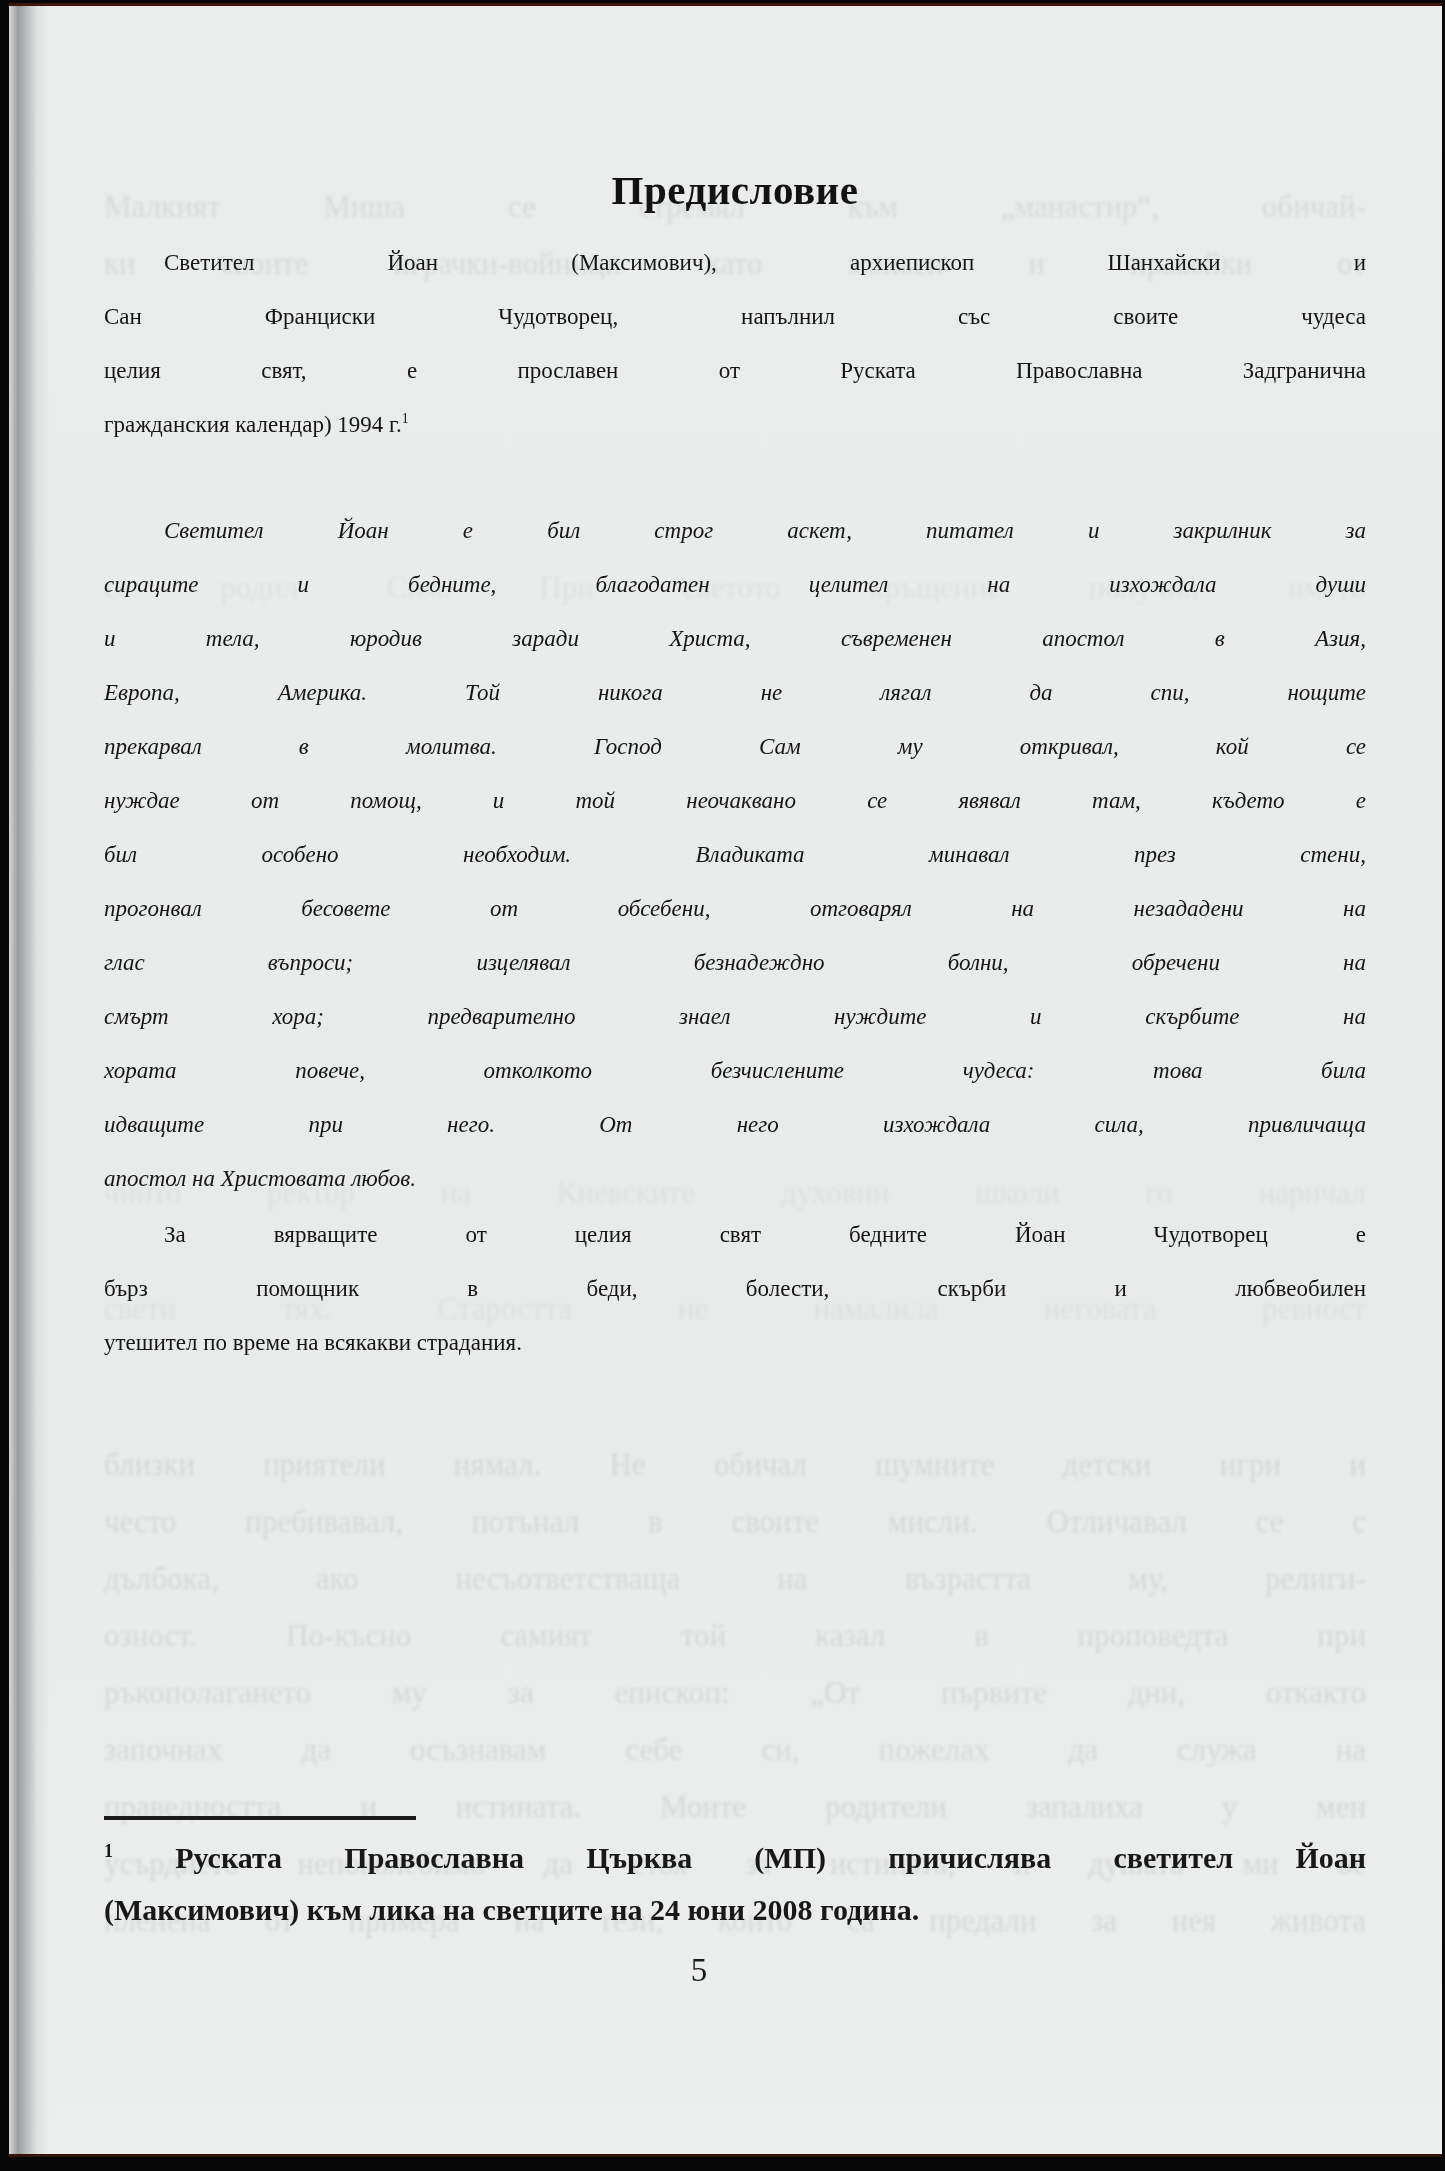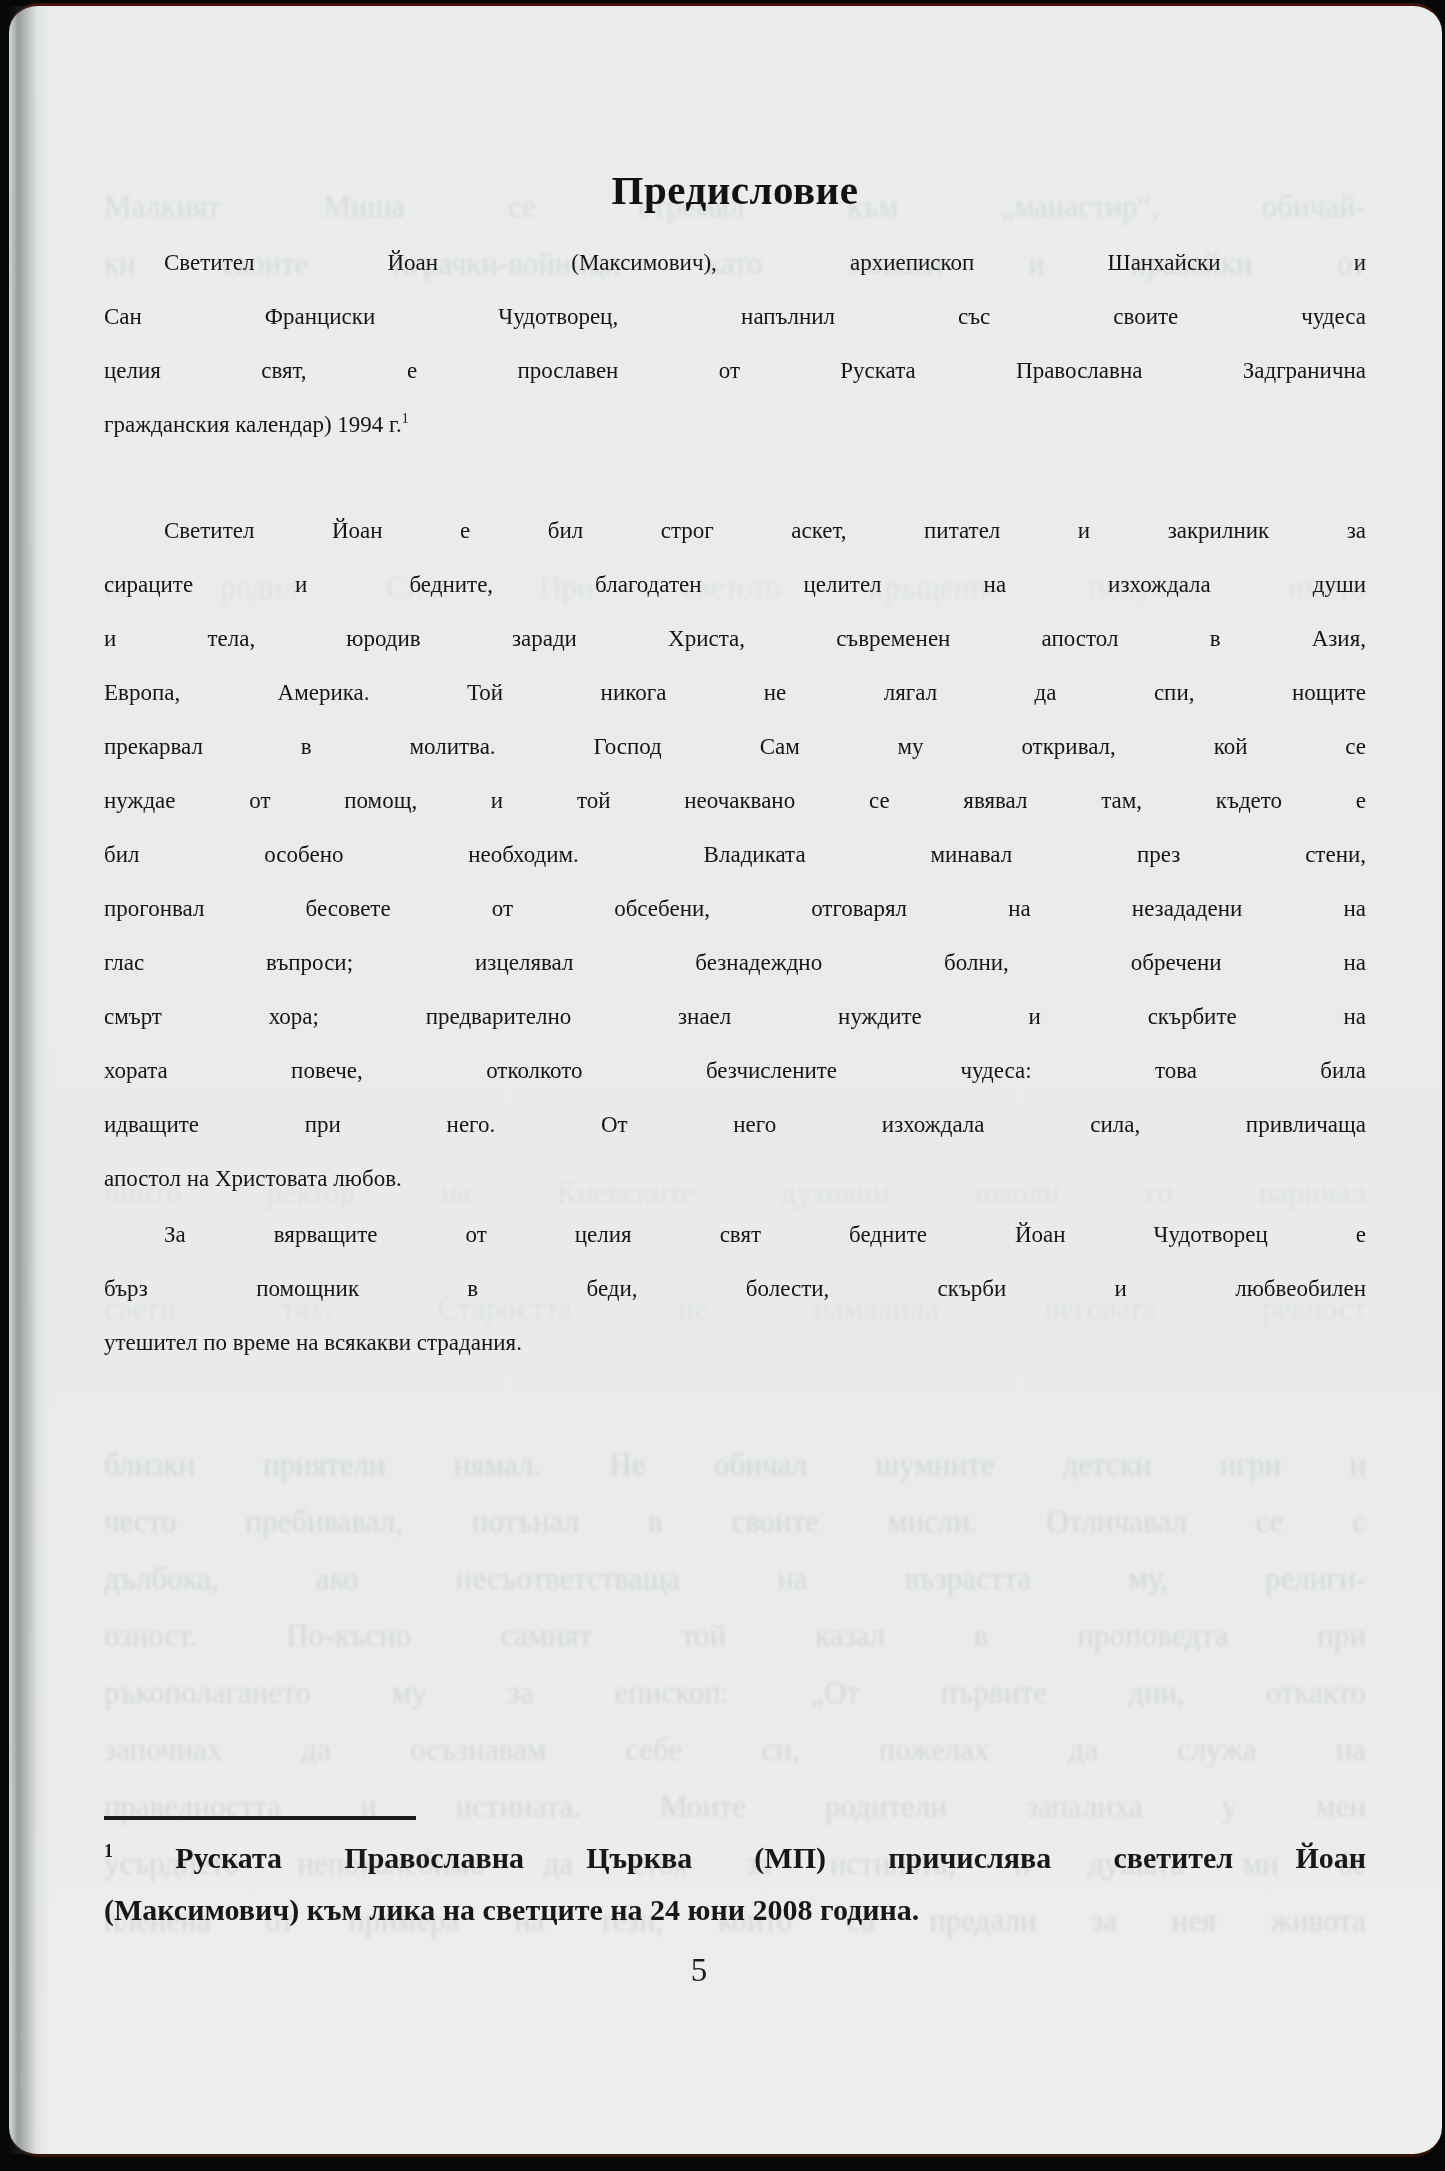--- a/index.html
+++ b/index.html
@@ -6,21 +6,20 @@
   body {
     width:1445px; height:2171px; overflow:hidden;
     background:#070707;
     font-family:"Liberation Serif","DejaVu Serif",serif;
   }
   .page {
     position:absolute; left:9px; top:3px; right:3px; bottom:14px;
     background:linear-gradient(180deg,#eaedec 0%,#e8ebea 60%,#eceeed 100%);
     border-top:3px solid #41150c;
     border-bottom:3px solid #351309;
-    border-radius:29px;
   }
   .binding-shadow {
     position:absolute; left:0; top:0; bottom:0; width:40px;
     background:linear-gradient(90deg,
       rgba(40,46,48,0.10) 0px,
       rgba(40,46,48,0.42) 9px,
       rgba(60,66,68,0.28) 18px,
       rgba(120,126,128,0.10) 28px,
       rgba(233,236,235,0) 40px);
     pointer-events:none;
@@ -30,21 +29,21 @@
     position:absolute; left:95px; width:1262px; top:160px;
     margin:0; text-align:center;
     font-size:41px; font-weight:bold; color:#121212;
     letter-spacing:0.5px;
   }
   .body-text { position:absolute; left:95px; width:1262px; top:230px; color:#151515; }
   .tline { height:54px; line-height:54px; font-size:23px; white-space:normal; }
   .tline.just { text-align:justify; text-align-last:justify; }
   .tline.ind  { text-indent:60px; }
   sup { font-size:0.6em; vertical-align:super; line-height:0; }
-  .para2 { margin-top:52px; }
+  .para2 { margin-top:52px;font-style:italic; }
   .para3 { margin-top:2px; }
   .fn-rule {
     position:absolute; left:95px; top:1810px; width:312px; height:4px;
     background:#1b1b1b;
   }
   .footnote { position:absolute; left:95px; width:1262px; top:1826px; color:#181818; }
   .footnote .tline { height:52px; line-height:52px; font-size:30px;font-weight:bold; }
   .page-number {
     position:absolute; left:95px; width:1190px; top:1946px;
     text-align:center; font-size:33px; color:#1a1a1a;

